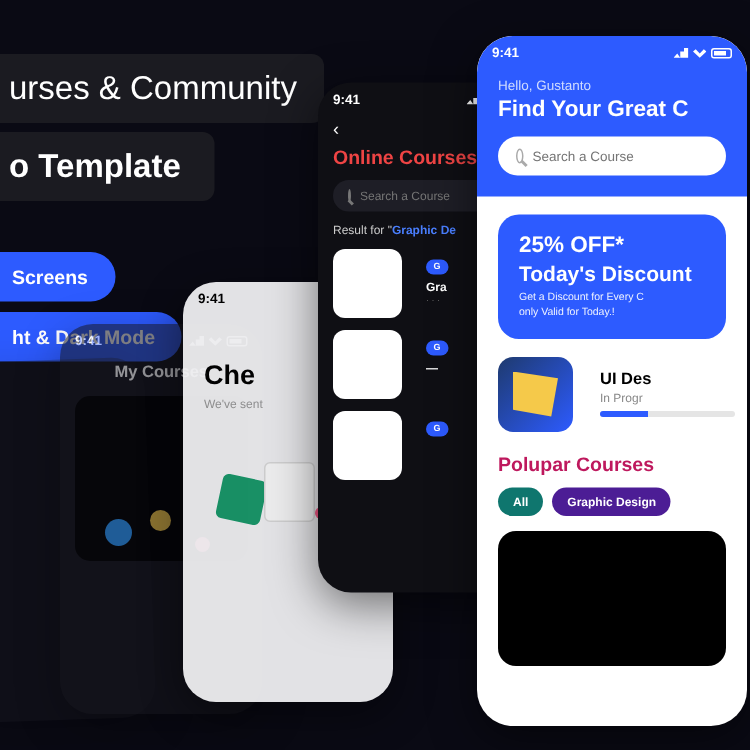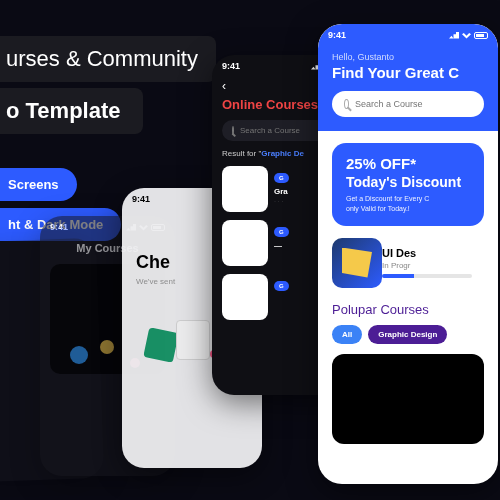--- a/index.html
+++ b/index.html
@@ -31,67 +31,67 @@
 
 .p2{left:40px;top:216px;width:135px;height:260px;background:#16161d;opacity:.55}
 .p2 .statusbar{color:#fff}
 .p2 .hdr{color:#fff;font-size:11px;font-weight:700;text-align:center;margin-top:4px}
 .p2 .card{margin:10px 10px 0;height:110px;border-radius:10px;background:#000;position:relative;overflow:hidden}
 .p2 .deco{position:absolute;border-radius:50%}
 
 
 .p3{left:122px;top:188px;width:140px;height:280px;background:#f5f5f7;opacity:.92}
 .p3 .statusbar{color:#000}
-.p3 .big{color:#000;font-size:18px;font-weight:800;margin:42px 0 4px 14px}
+.p3 .big{color:#000;font-size:18px;font-weight:800;margin:30px 0 4px 14px}
 .p3 .sub{color:#999;font-size:8px;margin-left:14px}
 .p3 .art{margin:14px auto 0;width:80%;height:90px;position:relative}
 
 
 .p4{left:212px;top:55px;width:148px;height:340px;background:#0f0f14}
 .p4 .statusbar{color:#fff}
 .p4 .back{color:#fff;font-size:12px;margin:2px 0 0 10px}
 .p4 .ttl{color:#ef4444;font-size:13px;font-weight:800;margin:4px 0 0 10px}
 .p4 .search{margin:8px 10px 0;background:#1e1e26;border-radius:14px;padding:6px 10px;display:flex;align-items:center;gap:6px}
 .p4 .search .si{width:9px;height:9px;border:1.5px solid #777;border-radius:50%;position:relative}
 .p4 .search .si::after{content:"";position:absolute;width:4px;height:1.5px;background:#777;right:-3px;bottom:-1px;transform:rotate(45deg)}
 .p4 .search input{background:none;border:none;color:#777;font-size:8px;flex:1;outline:none}
 .p4 .res{color:#ccc;font-size:8px;margin:8px 0 0 10px}
 .p4 .res b{color:#4a7fff}
-.p4 .row{display:flex;gap:6px;margin:8px 10px 0}
+.p4 .row{display:flex;gap:16px;margin:8px 10px 0}
 .p4 .thumb{width:46px;height:46px;background:#fff;border-radius:8px;flex-shrink:0}
 .p4 .meta{flex:1;min-width:0}
 .p4 .chip{display:inline-block;background:#2d5bff;color:#fff;font-size:6px;padding:2px 5px;border-radius:6px;font-weight:600}
 .p4 .ct{color:#fff;font-size:8px;font-weight:700;margin-top:3px}
 .p4 .cs{color:#666;font-size:6px;margin-top:2px}
 
 
 .p5{left:318px;top:24px;width:180px;height:460px;background:#fff;border-radius:24px}
 .p5 .top{background:#2d5bff;padding:0 0 14px;border-radius:24px 24px 0 0}
 .p5 .statusbar{color:#fff}
 .p5 .hello{color:#d0dcff;font-size:9px;margin:6px 0 0 14px}
 .p5 .find{color:#fff;font-size:15px;font-weight:800;margin:2px 0 0 14px}
 .p5 .search{margin:10px 14px 0;background:#fff;border-radius:18px;padding:8px 12px;display:flex;align-items:center;gap:6px}
 .p5 .search .si{width:10px;height:10px;border:1.5px solid #aaa;border-radius:50%;position:relative}
 .p5 .search .si::after{content:"";position:absolute;width:5px;height:1.5px;background:#aaa;right:-4px;bottom:-1px;transform:rotate(45deg)}
 .p5 .search input{border:none;font-size:9px;color:#aaa;flex:1;outline:none;background:none}
 .p5 .promo{margin:12px 14px 0;background:#2d5bff;border-radius:14px;padding:12px 14px;color:#fff;position:relative;overflow:hidden}
 .p5 .promo .off{font-size:15px;font-weight:700}
 .p5 .promo .deal{font-size:14px;font-weight:800;margin-top:2px}
 .p5 .promo .desc{font-size:7px;margin-top:4px;line-height:1.4;opacity:.92}
-.p5 .ccard{margin:12px 14px 0;display:flex;gap:0;align-items:center}
+.p5 .ccard{margin:12px 14px 0;display:flex;gap:18px;align-items:center}
 .p5 .cimg{width:50px;height:50px;border-radius:10px;background:linear-gradient(135deg,#1e3a6e,#2d5bff);flex-shrink:0;position:relative}
 .p5 .cimg::after{content:"";position:absolute;left:20%;top:20%;width:60%;height:60%;background:#f5c94a;clip-path:polygon(0 0,100% 15%,85% 100%,0 85%)}
 .p5 .cinfo .cn{font-size:11px;font-weight:800;color:#000}
 .p5 .cinfo .cp{font-size:8px;color:#888;margin-top:2px}
 .p5 .cinfo .bar{width:90px;height:4px;background:#e5e5e5;border-radius:3px;margin-top:4px;overflow:hidden}
 .p5 .cinfo .bar i{display:block;height:100%;width:35%;background:#2d5bff}
-.p5 .pop{font-size:13px;font-weight:400;color:#4c1d95;margin:14px 0 0 14px}
+.p5 .pop{font-size:13px;font-weight:700;color:#be185d;margin:14px 0 0 14px}
 .p5 .pills{display:flex;gap:6px;margin:8px 0 0 14px}
 .p5 .pill{font-size:8px;padding:5px 10px;border-radius:12px;font-weight:600}
-.p5 .pill.active{background:#3b82f6;color:#fff}
+.p5 .pill.active{background:#0f766e;color:#fff}
 .p5 .pill.blue{background:#4c1d95;color:#fff}
 .p5 .grid{margin:10px 14px 0;height:90px;background:#000;border-radius:12px}
 </style>
 </head>
 <body>
 
 <div class="stage">
 
 <div class="title1">urses &amp; Community</div>
 <div class="title2">o Template</div>

